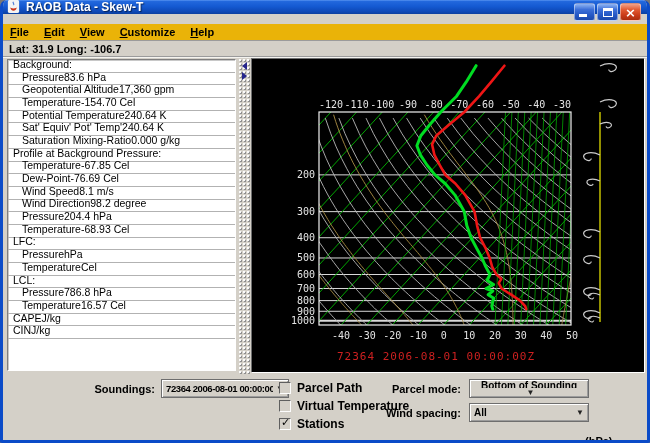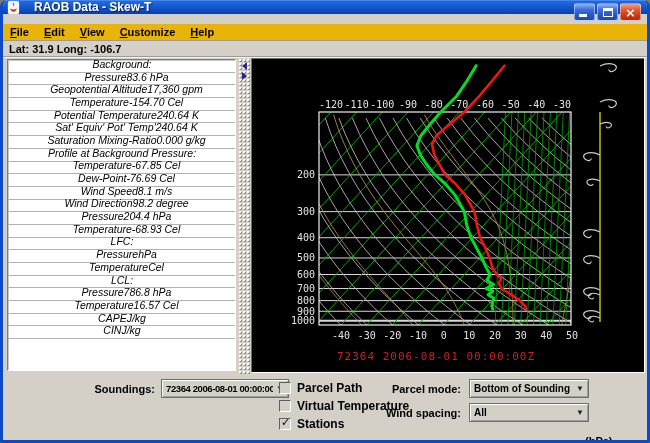--- a/index.html
+++ b/index.html
@@ -9,21 +9,21 @@
     background:#d4d0c8;
     border:3px solid #0b4bc8;border-top:none;
     border-radius:7px 7px 2px 2px;overflow:hidden;
     font-family:"Liberation Sans",sans-serif;
   }
   
   .titlebar{
     position:absolute;left:-3px;top:0;width:650px;height:14px;
     background:linear-gradient(180deg,#5a96f2 0%,#2268dd 10%,#155ad2 45%,#0d47b4 86%,#0c3f9e 100%);
     border-radius:6px 6px 0 0;
-    display:flex;align-items:flex-start;padding-left:6px;gap:8px;
+    display:flex;align-items:flex-end;padding-left:6px;
   }
   .app-icon{width:15px;height:15px;margin-right:5px;flex:0 0 auto;}
   .title-text{color:#fff;font-weight:bold;font-size:12px;text-shadow:1px 1px 1px rgba(0,0,0,.55);}
   .win-buttons{position:absolute;right:9px;top:3px;display:flex;gap:2px;}
   .winbtn{width:21px;height:18px;border-radius:3px;position:relative;border:1px solid rgba(255,255,255,.45);}
   .winbtn.min,.winbtn.max{background:linear-gradient(180deg,#8fb4f2 0%,#3c6fd8 35%,#2457c4 70%,#1c48aa 100%);}
   .winbtn.close{background:linear-gradient(180deg,#f2a28a 0%,#e25b33 35%,#c93b18 70%,#aa2d0e 100%);}
   .glyph-min{position:absolute;left:4px;bottom:3px;width:8px;height:3px;background:#fff;}
   .glyph-max{position:absolute;left:5px;top:4px;width:10px;height:9px;border:1px solid #fff;border-top:3px solid #fff;}
   .glyph-close{position:absolute;left:0;top:0;width:100%;height:100%;color:#fff;font-weight:bold;
@@ -35,22 +35,22 @@
   .latbar{position:absolute;left:0;top:42px;width:644px;height:15px;
     border-bottom:1px solid #9b9b9b;box-shadow:0 1px 0 #f5f4f0;
     display:flex;align-items:center;padding-left:6px;}
   .latbar span{font-size:11px;font-weight:bold;color:#000;}
   
   .data-panel{
     position:absolute;left:4px;top:59px;width:229px;height:312px;background:#fff;
     border:1px solid;border-color:#7e7e7e #ffffff #ffffff #7e7e7e;
     box-shadow:inset 1px 1px 0 #c8c8c8;overflow:hidden;
   }
-  .t-row{height:12.7px;display:flex;justify-content:center;align-items:center;
-    border-bottom:1px solid #b2b2b2;padding:0 4px 4px 5px;font-size:10.5px;color:#000;font-style:italic;}
+  .t-row{height:12.7px;display:flex;justify-content:flex-start;align-items:center;
+    border-bottom:1px solid #b2b2b2;padding:0 4px 4px 5px;font-size:10.5px;color:#000;}
   .t-row.indent{padding-left:14px;}
   .t-label{white-space:nowrap;}
   .t-value{white-space:nowrap;text-align:right;}
   
   .divider{
     position:absolute;left:235px;top:58px;width:12px;height:316px;background:#d4d0c8;
     background-image:radial-gradient(#fbfbfb 28%,transparent 32%),radial-gradient(#8f8f8f 28%,transparent 32%);
     background-size:4px 4px;background-position:0 0,1px 1px;
   }
   .divider .arrow{width:0;height:0;margin:2px auto;}
@@ -366,21 +366,21 @@
       </label>
       <label class="check-row" style="top: 417px;">
         <span class="checkbox checked">
           <span class="mark">✓</span>
         </span>
         <span class="check-label">Stations</span>
       </label>
     </div>
 
   <span class="lbl" style="left:378px;top:383px;width:80px;text-align:right;">Parcel mode:</span>
-  <div class="combo" style="left:466px;top:379px;width:120px;">
+  <div class="combo" style="left:466px;top:379px;width:120px;flex-direction:column;">
     <span class="combo-text">Bottom of Sounding</span>
     <span class="combo-arrow">▼</span>
   </div>
 
   <span class="lbl" style="left:378px;top:407px;width:80px;text-align:right;">Wind spacing:</span>
   <div class="combo" style="left:466px;top:403px;width:120px;">
     <span class="combo-text">All</span>
     <span class="combo-arrow">▼</span>
   </div>
   <span class="lbl" style="left:582px;top:407px;margin-top:28px;">(hPa)</span>

